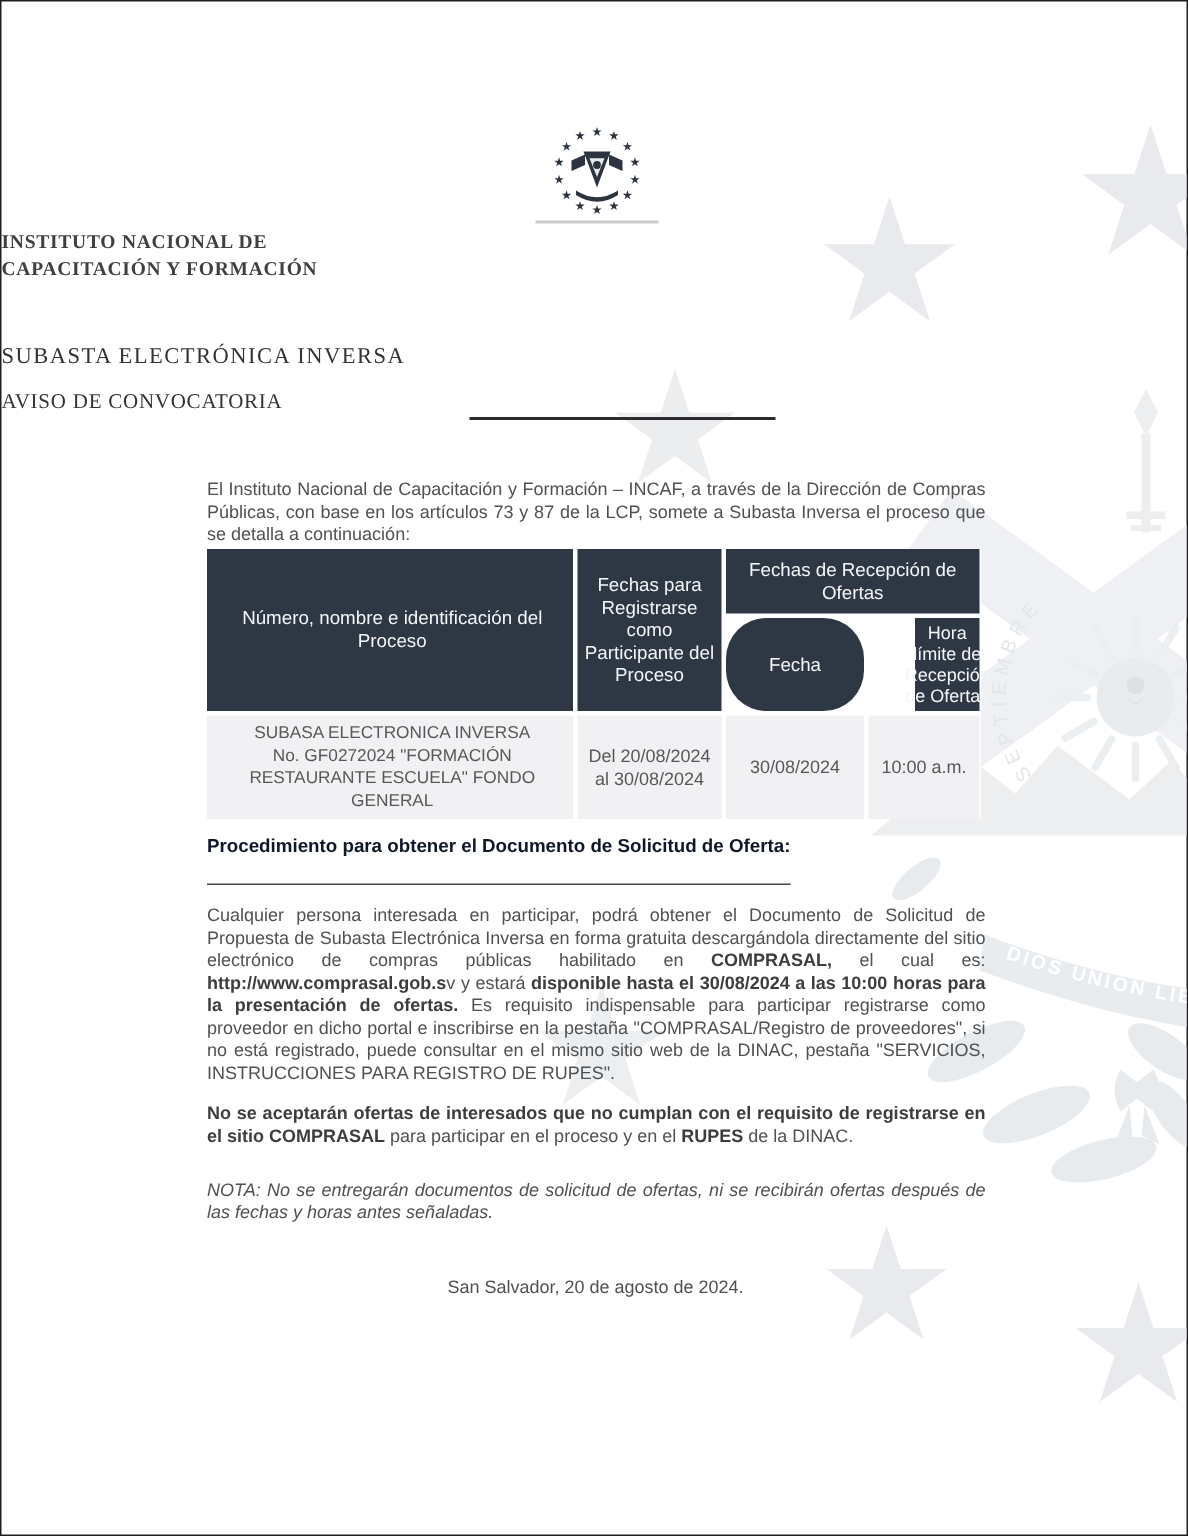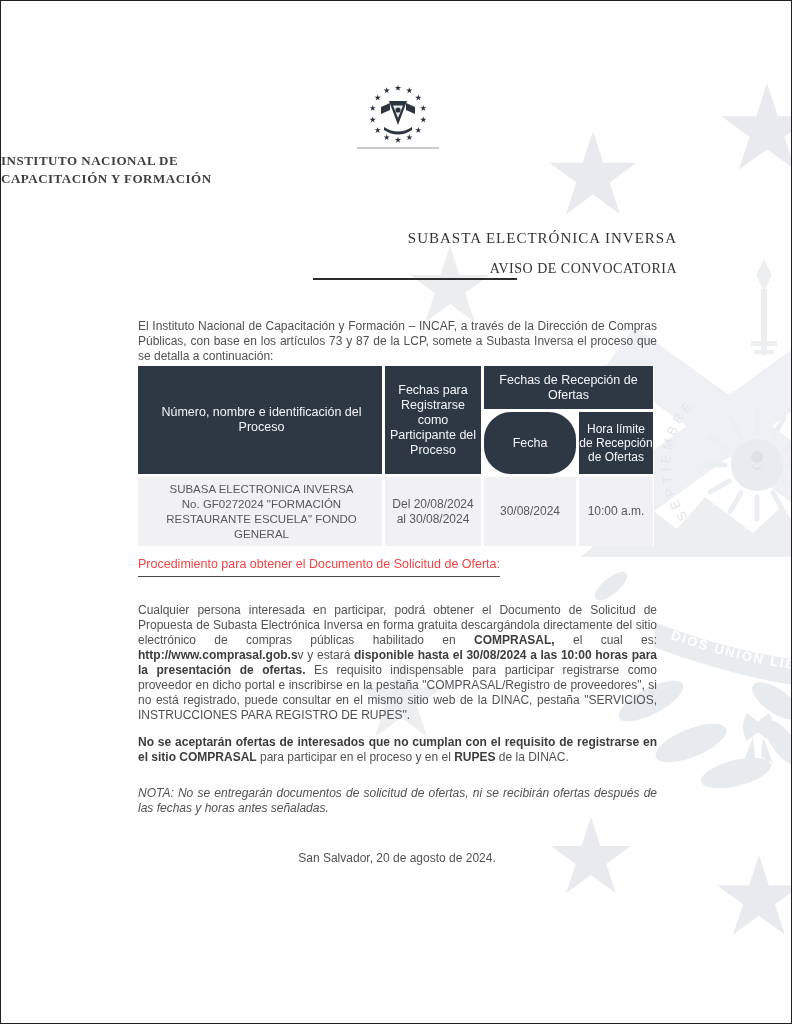--- a/index.html
+++ b/index.html
@@ -13,51 +13,51 @@
   .content { position:absolute; inset:0; z-index:1; }
 
   .org-line {
     left:0; width:792px; 
     font-family:"Liberation Serif", serif; font-size:13px; letter-spacing:0.5px;
     color:#3f3f41; font-weight:600;
   }
   .logo-divider { left:356px; top:146px; width:82px; height:2px; background:#c9cbcd; }
 
   .doc-title {
-    left:0; width:676px; text-align:right;
+    left:0; width:676px; text-align:left;
     font-family:"Liberation Serif", serif; color:#333335;
   }
   .title1 { top:229px; font-size:15px; letter-spacing:1px; }
   .title2 { top:260px; font-size:14px; letter-spacing:0.5px; }
   .title2-underline { left:312px; top:277px; width:204px; height:2px; background:#2b2b2d; }
 
   .para {
     left:137px; width:519px; text-align:justify;
     font-size:12px; line-height:15px; color:#4f5153;
   }
   .para .b, .b { font-weight:bold; color:#3b3d3f; }
 
   
   .ptable {
     left:137px; top:365px; width:516px;
     display:grid; grid-template-columns:244px 96px 92px 74px;
     grid-template-rows:43px 62px 69px; gap:3px; background:#ffffff;
   }
   .ptable > div { display:flex; align-items:center; justify-content:center; text-align:center; }
   .th { background:#2e3744; color:#f5f6f8; font-size:12.5px; line-height:15px; }
-  .th-sub { font-size:12px; line-height:14px; }
+  .th-sub { font-size:12px; line-height:14px;margin-left:31px; }
   .td { background:#f1f1f3; color:#565859; font-size:11.5px; line-height:15px; }
   .cell-left { justify-content:flex-start; text-align:left; padding:0 6px 0 9px; }
   .rowspan2 { grid-row:1 / span 2; }
   .colspan2 { grid-column:3 / span 2; }
   .pre { white-space:pre-line; }
 
   .proc-heading { left:137px; top:556px; font-size:12.5px; }
   .proc-heading span {
-    font-weight:normal; color:#ef4444; border-bottom:1.5px solid #454749; padding-bottom:5px;
+    font-weight:bold; color:#0f172a; border-bottom:1.5px solid #454749; padding-bottom:18px;
   }
 
   .date-line { left:0; top:850px; width:792px; text-align:center; font-size:12px; color:#4f5153; }
 </style>
 </head>
 <body>
 
 <div class="page">
 
   <svg class="watermark" width="792" height="1024" viewBox="0 0 792 1024" aria-hidden="true">

